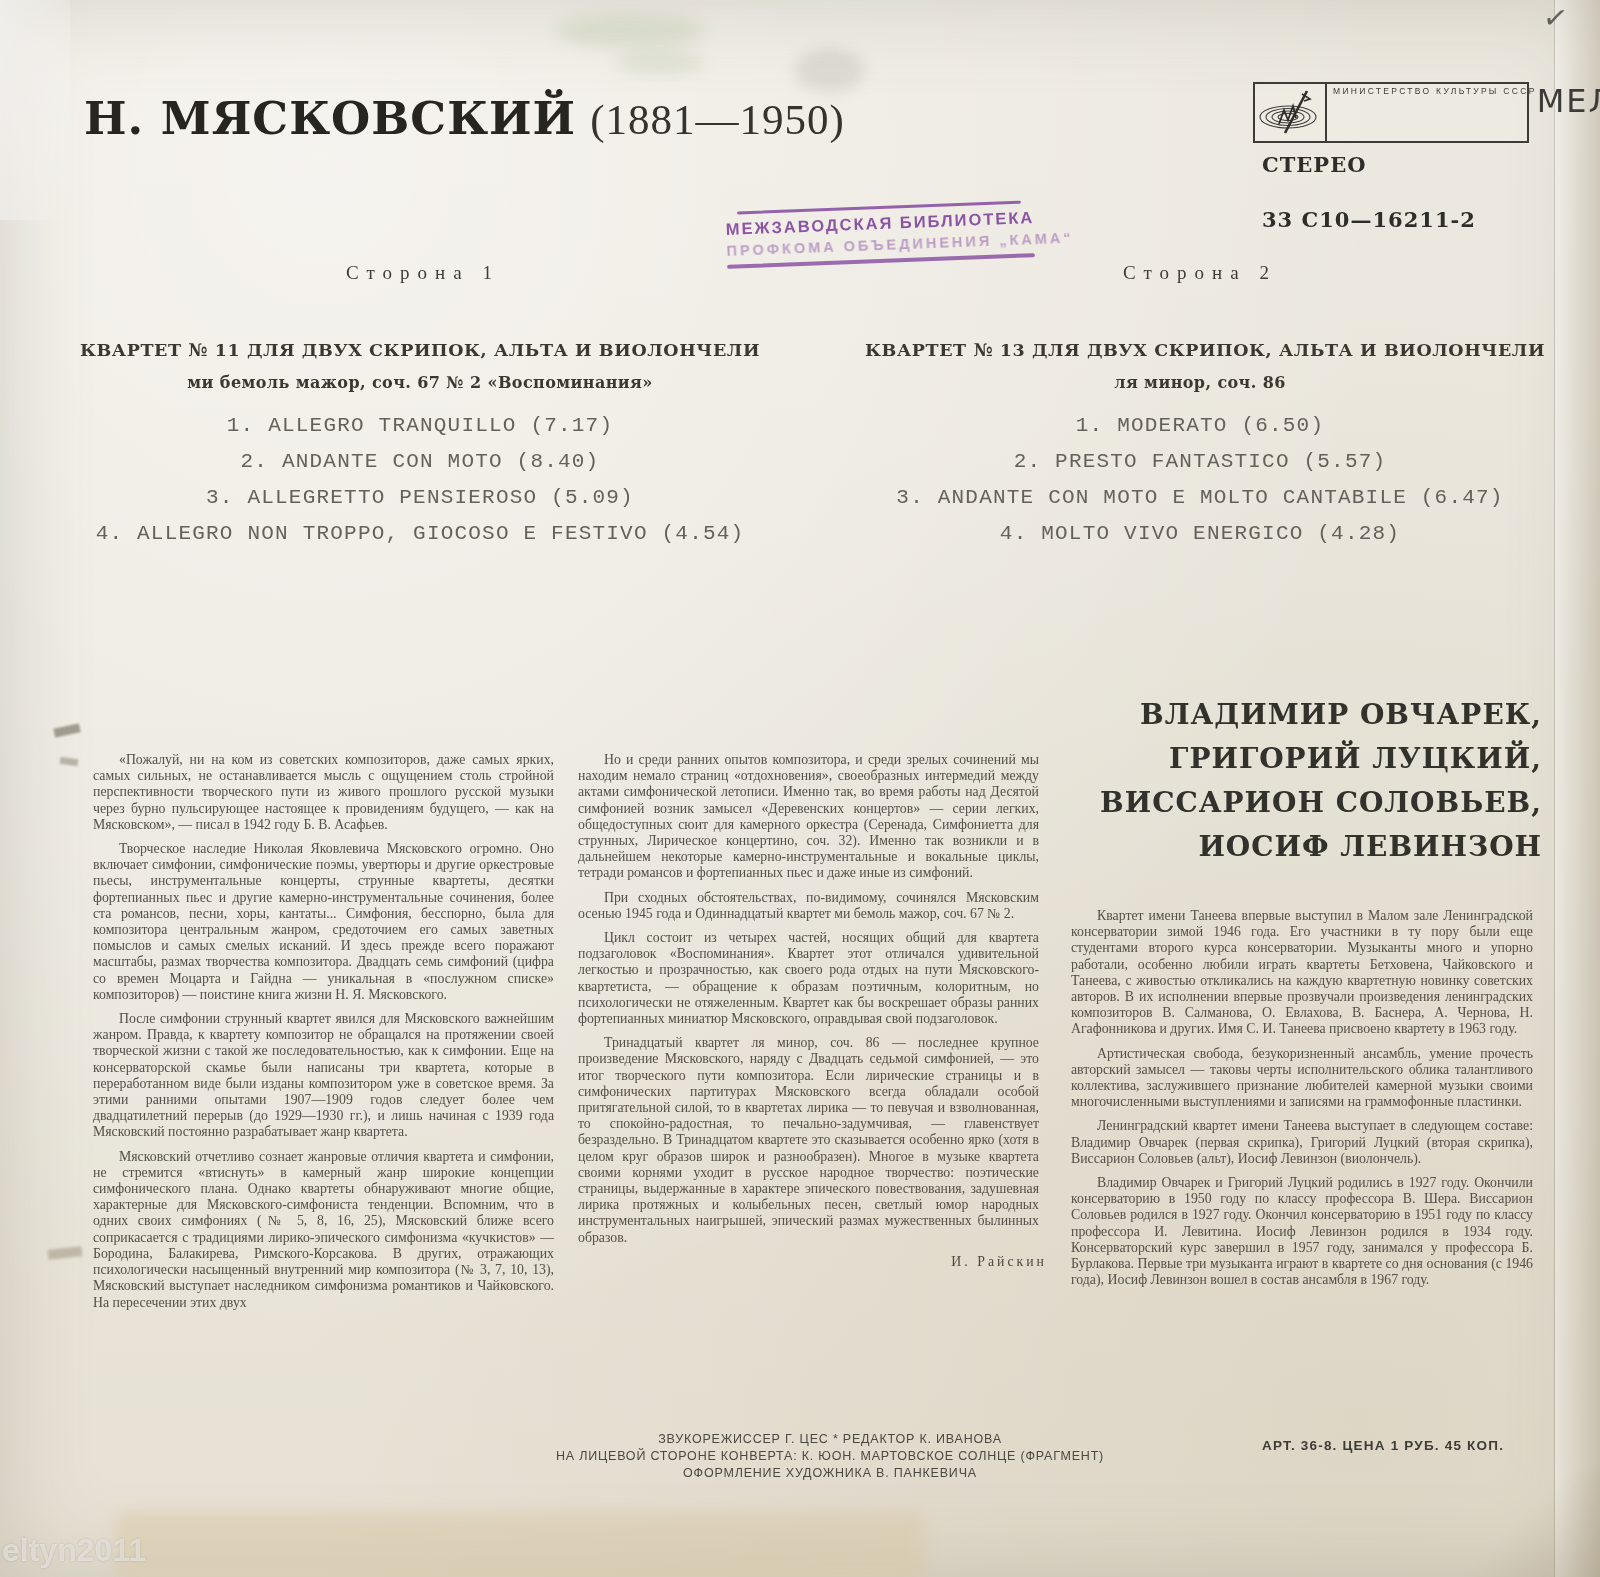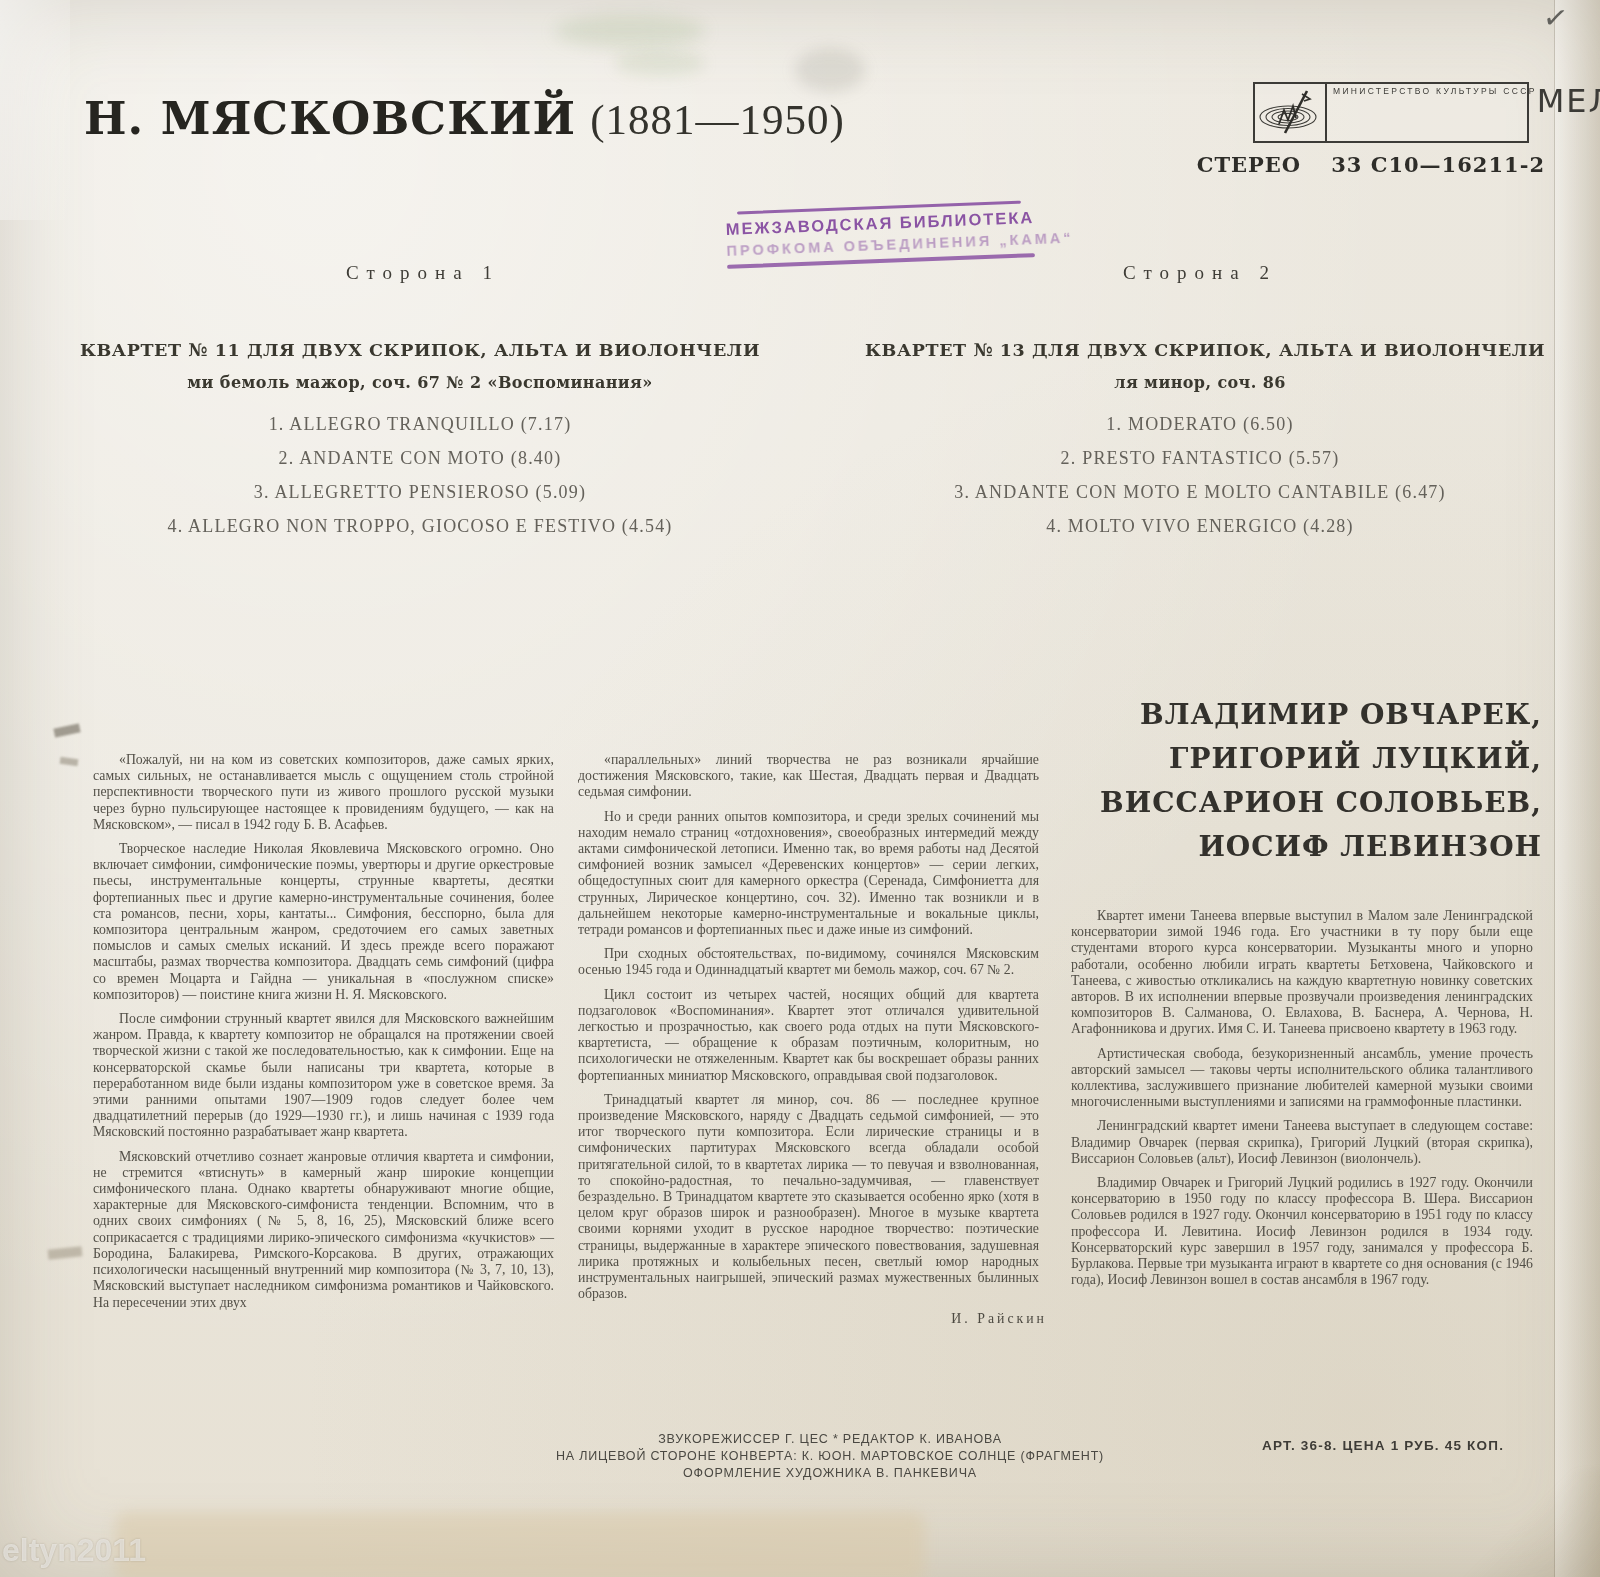--- a/index.html
+++ b/index.html
@@ -18,40 +18,40 @@
   .title .name{font-weight:700;font-family:"DejaVu Serif",serif;}
   .title .years{font-weight:400;font-size:43px;color:#34332d;margin-left:14px;}
 
   
   .logo-box{left:1253px;top:82px;width:272px;height:57px;border:2px solid #3c3b37;display:flex;background:rgba(255,255,255,.12);}
   .logo-emblem{width:78px;border-right:2px solid #3c3b37;display:flex;align-items:center;justify-content:center;}
   .logo-text{flex:1;display:flex;flex-direction:row;justify-content:center;padding:2px 6px;font-family:"Liberation Sans",sans-serif;color:#3c3b37;}
   .logo-small{font-size:8.5px;letter-spacing:2.3px;white-space:nowrap;text-align:center;}
   .logo-brand{font-size:32px;letter-spacing:2px;line-height:30px;text-align:center;font-family:"DejaVu Sans",sans-serif;}
   .stereo-line{left:1262px;top:152px;width:283px;display:flex;justify-content:flex-end;gap:30px;
-    font-family:"DejaVu Serif",serif;font-weight:700;font-size:21px;color:#2e2d29;letter-spacing:1px;white-space:nowrap;}
+    font-family:"DejaVu Serif",serif;font-weight:700;font-size:21px;color:#2e2d29;letter-spacing:1px;white-space:nowrap;flex-direction:column;}
 
   
   .stamp{left:726px;top:206px;width:308px;transform:rotate(-2.2deg);color:#7d3f9b;text-align:center;font-family:"Liberation Sans",sans-serif;}
   .stamp-rule-top{height:3px;background:#7d3f9b;opacity:.8;width:92%;margin:0 auto 5px auto;border-radius:2px;}
   .stamp-l1{font-weight:700;font-size:16.5px;letter-spacing:2px;opacity:.88;white-space:nowrap;}
   .stamp-l2{font-weight:700;font-size:14.5px;letter-spacing:3px;opacity:.45;filter:blur(.5px);margin-top:4px;white-space:nowrap;}
   .stamp-rule-bottom{height:4px;background:#7d3f9b;opacity:.75;width:100%;margin-top:6px;border-radius:2px;}
 
   
   .storona{top:262px;font-size:19px;color:#3f3d37;letter-spacing:8px;text-align:center;}
   .storona1{left:85px;width:676px;}
   .storona2{left:880px;width:640px;}
   .side-block{text-align:center;color:#3a382f;}
   .side1-block{left:70px;width:700px;top:340px;}
   .side2-block{left:865px;width:670px;top:340px;}
   .work-title{font-weight:700;font-family:"DejaVu Serif",serif;font-size:17.5px;letter-spacing:.6px;white-space:nowrap;}
   .work-sub{font-weight:700;font-family:"DejaVu Serif",serif;font-size:16px;margin-top:13px;letter-spacing:.4px;}
   .tracks{margin-top:22px;}
-  .track-line{margin:0 0 13px 0;font-size:18px;color:#64615a;letter-spacing:1.2px;white-space:nowrap;}
+  .track-line{margin:0 0 13px 0;font-size:21px;color:#64615a;letter-spacing:1.2px;white-space:nowrap;font-family:Liberation Mono, monospace;}
 
   
   .ensemble-heading{left:790px;top:620px;width:755px;text-align:center;font-size:27px;letter-spacing:4px;color:#3b3933;white-space:nowrap;}
   .members{left:990px;top:698px;width:552px;text-align:right;}
   .member-line{margin:0 0 11px 0;font-family:"DejaVu Serif",serif;font-weight:700;font-size:28px;color:#33312c;letter-spacing:1px;white-space:nowrap;}
 
   
   .notes{text-align:justify;font-size:13.8px;line-height:16.2px;color:#524f47;}
   .notes p{margin:8px;text-indent:26px;}
   .col1{left:85px;top:744px;width:477px;}
@@ -171,21 +171,20 @@
 
   <div class="abs notes col1">
       <p>«Пожалуй, ни на ком из советских композиторов, даже самых ярких, самых сильных, не останавливается мысль с ощущением столь стройной перспективности творческого пути из живого прошлого русской музыки через бурно пульсирующее настоящее к провидениям будущего, — как на Мясковском», — писал в 1942 году Б. В. Асафьев.</p>
       <p>Творческое наследие Николая Яковлевича Мясковского огромно. Оно включает симфонии, симфонические поэмы, увертюры и другие оркестровые пьесы, инструментальные концерты, струнные квартеты, десятки фортепианных пьес и другие камерно-инструментальные сочинения, более ста романсов, песни, хоры, кантаты... Симфония, бесспорно, была для композитора центральным жанром, средоточием его самых заветных помыслов и самых смелых исканий. И здесь прежде всего поражают масштабы, размах творчества композитора. Двадцать семь симфоний (цифра со времен Моцарта и Гайдна — уникальная в «послужном списке» композиторов) — поистине книга жизни Н. Я. Мясковского.</p>
       <p>После симфонии струнный квартет явился для Мясковского важнейшим жанром. Правда, к квартету композитор не обращался на протяжении своей творческой жизни с такой же последовательностью, как к симфонии. Еще на консерваторской скамье были написаны три квартета, которые в переработанном виде были изданы композитором уже в советское время. За этими ранними опытами 1907—1909 годов следует более чем двадцатилетний перерыв (до 1929—1930 гг.), и лишь начиная с 1939 года Мясковский постоянно разрабатывает жанр квартета.</p>
       <p>Мясковский отчетливо сознает жанровые отличия квартета и симфонии, не стремится «втиснуть» в камерный жанр широкие концепции симфонического плана. Однако квартеты обнаруживают многие общие, характерные для Мясковского-симфониста тенденции. Вспомним, что в одних своих симфониях (№ 5, 8, 16, 25), Мясковский ближе всего соприкасается с традициями лирико-эпического симфонизма «кучкистов» — Бородина, Балакирева, Римского-Корсакова. В других, отражающих психологически насыщенный внутренний мир композитора (№ 3, 7, 10, 13), Мясковский выступает наследником симфонизма романтиков и Чайковского. На пересечении этих двух</p>
     </div>
 
   <div class="abs notes col2">
     <div>
-        <p>«параллельных» линий творчества не раз возникали ярчайшие достижения Мясковского, такие, как Шестая, Двадцать первая и Двадцать седьмая симфонии.</p>
         <p>Но и среди ранних опытов композитора, и среди зрелых сочинений мы находим немало страниц «отдохновения», своеобразных интермедий между актами симфонической летописи. Именно так, во время работы над Десятой симфонией возник замысел «Деревенских концертов» — серии легких, общедоступных сюит для камерного оркестра (Серенада, Симфониетта для струнных, Лирическое концертино, соч. 32). Именно так возникли и в дальнейшем некоторые камерно-инструментальные и вокальные циклы, тетради романсов и фортепианных пьес и даже иные из симфоний.</p>
         <p>При сходных обстоятельствах, по-видимому, сочинялся Мясковским осенью 1945 года и Одиннадцатый квартет ми бемоль мажор, соч. 67 № 2.</p>
         <p>Цикл состоит из четырех частей, носящих общий для квартета подзаголовок «Воспоминания». Квартет этот отличался удивительной легкостью и прозрачностью, как своего рода отдых на пути Мясковского-квартетиста, — обращение к образам поэтичным, колоритным, но психологически не отяжеленным. Квартет как бы воскрешает образы ранних фортепианных миниатюр Мясковского, оправдывая свой подзаголовок.</p>
         <p>Тринадцатый квартет ля минор, соч. 86 — последнее крупное произведение Мясковского, наряду с Двадцать седьмой симфонией, — это итог творческого пути композитора. Если лирические страницы и в симфонических партитурах Мясковского всегда обладали особой притягательной силой, то в квартетах лирика — то певучая и взволнованная, то спокойно-радостная, то печально-задумчивая, — главенствует безраздельно. В Тринадцатом квартете это сказывается особенно ярко (хотя в целом круг образов широк и разнообразен). Многое в музыке квартета своими корнями уходит в русское народное творчество: поэтические страницы, выдержанные в характере эпического повествования, задушевная лирика протяжных и колыбельных песен, светлый юмор народных инструментальных наигрышей, эпический размах мужественных былинных образов.</p>
       </div>
     <div class="signature">И. Райскин</div>
   </div>
 
   <div class="abs notes col3">
       <p>Квартет имени Танеева впервые выступил в Малом зале Ленинградской консерватории зимой 1946 года. Его участники в ту пору были еще студентами второго курса консерватории. Музыканты много и упорно работали, особенно любили играть квартеты Бетховена, Чайковского и Танеева, с живостью откликались на каждую квартетную новинку советских авторов. В их исполнении впервые прозвучали произведения ленинградских композиторов В. Салманова, О. Евлахова, В. Баснера, А. Чернова, Н. Агафонникова и других. Имя С. И. Танеева присвоено квартету в 1963 году.</p>

